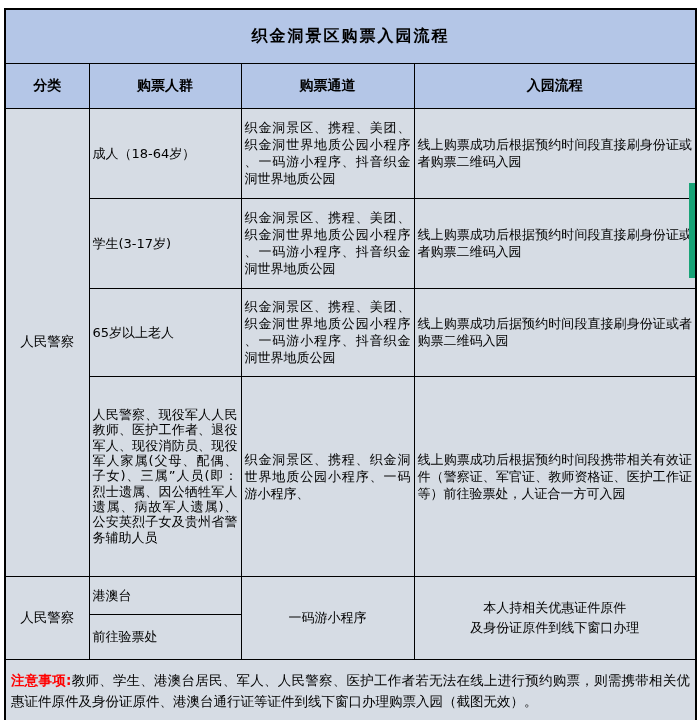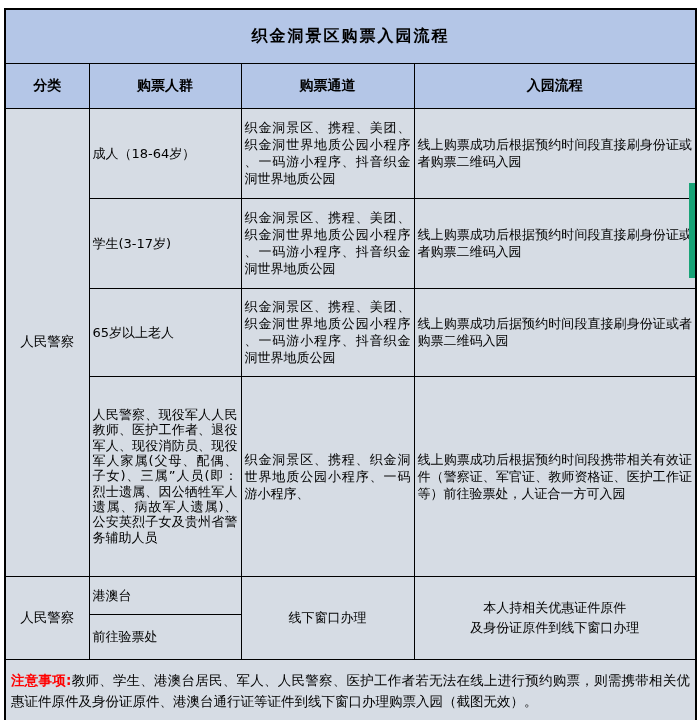--- a/index.html
+++ b/index.html
@@ -97,21 +97,21 @@
         <td class="txt">线上购票成功后据预约时间段直接刷身份证或者购票二维码入园</td>
       </tr>
       <tr class="r4">
         <td class="txt txt-tight">人民警察、现役军人人民教师、医护工作者、退役军人、现役消防员、现役军人家属(父母、配偶、子女)、三属”人员(即：烈士遗属、因公牺牲军人遗属、病故军人遗属)、公安英烈子女及贵州省警务辅助人员</td>
         <td class="txt">织金洞景区、携程、织金洞世界地质公园小程序、一码游小程序、</td>
         <td class="txt">线上购票成功后根据预约时间段携带相关有效证件（警察证、军官证、教师资格证、医护工作证等）前往验票处，人证合一方可入园</td>
       </tr>
       <tr class="r5">
         <td class="cat-cell" rowspan="2">人民警察</td>
         <td class="txt">港澳台</td>
-        <td class="center-cell" rowspan="2">线下窗口办理</td>
+        <td class="center-cell" rowspan="2">一码游小程序</td>
         <td class="center-cell" rowspan="2">本人持相关优惠证件原件
 及身份证原件到线下窗口办理</td>
       </tr>
       <tr class="r6">
         <td class="txt">前往验票处</td>
       </tr>
       <tr class="r-note">
         <td class="note-cell" colspan="4">
           <span class="note-label">注意事项:</span><span>教师、学生、港澳台居民、军人、人民警察、医护工作者若无法在线上进行预约购票，则需携带相关优惠证件原件及身份证原件、港澳台通行证等证件到线下窗口办理购票入园（截图无效）。</span>
         </td>

